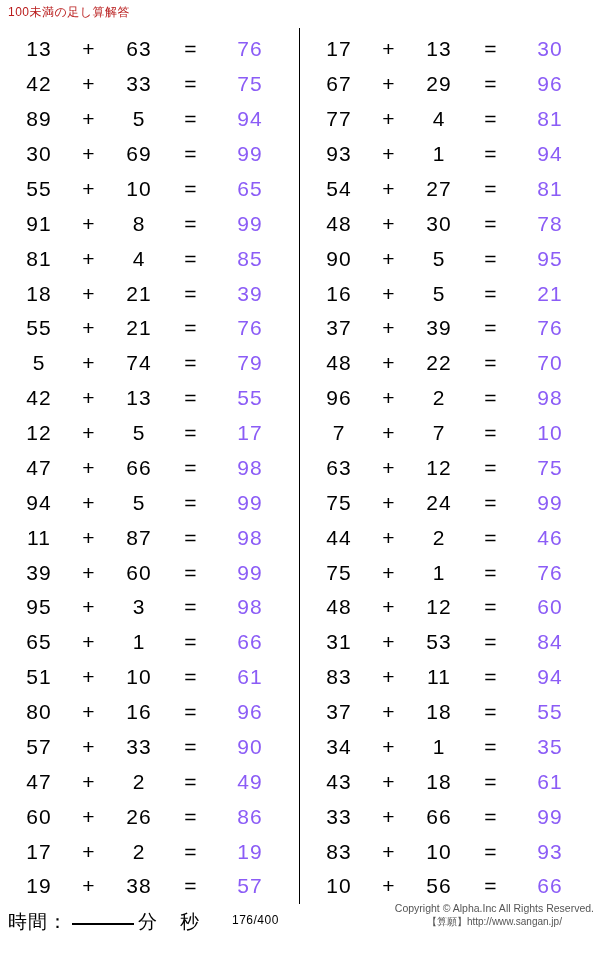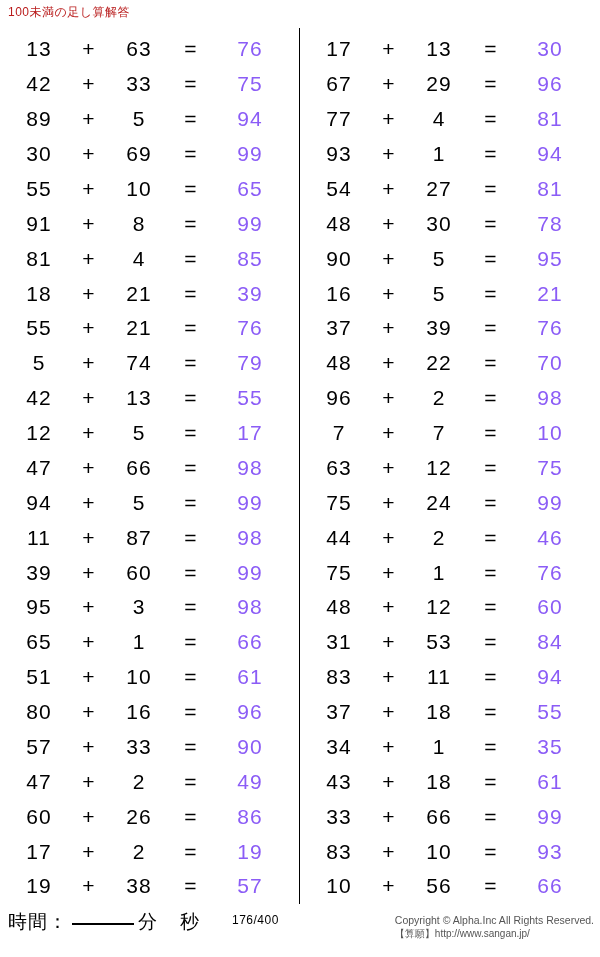--- a/index.html
+++ b/index.html
@@ -109,22 +109,22 @@
   .page-count {
     position: absolute;
     left: 232px;
     top: 16px;
     font-size: 12px;
     letter-spacing: 0.5px;
   }
   .copyright {
     position: absolute;
     right: 6px;
-    top: 16px;
-    text-align: left;
+    top: 4px;
+    text-align: center;
     font-size: 10.5px;
     color: #555;
     line-height: 1.35;
   }
   .copyright .line2 {
     font-size: 10px;
   }
 </style>
 </head>
 <body>

